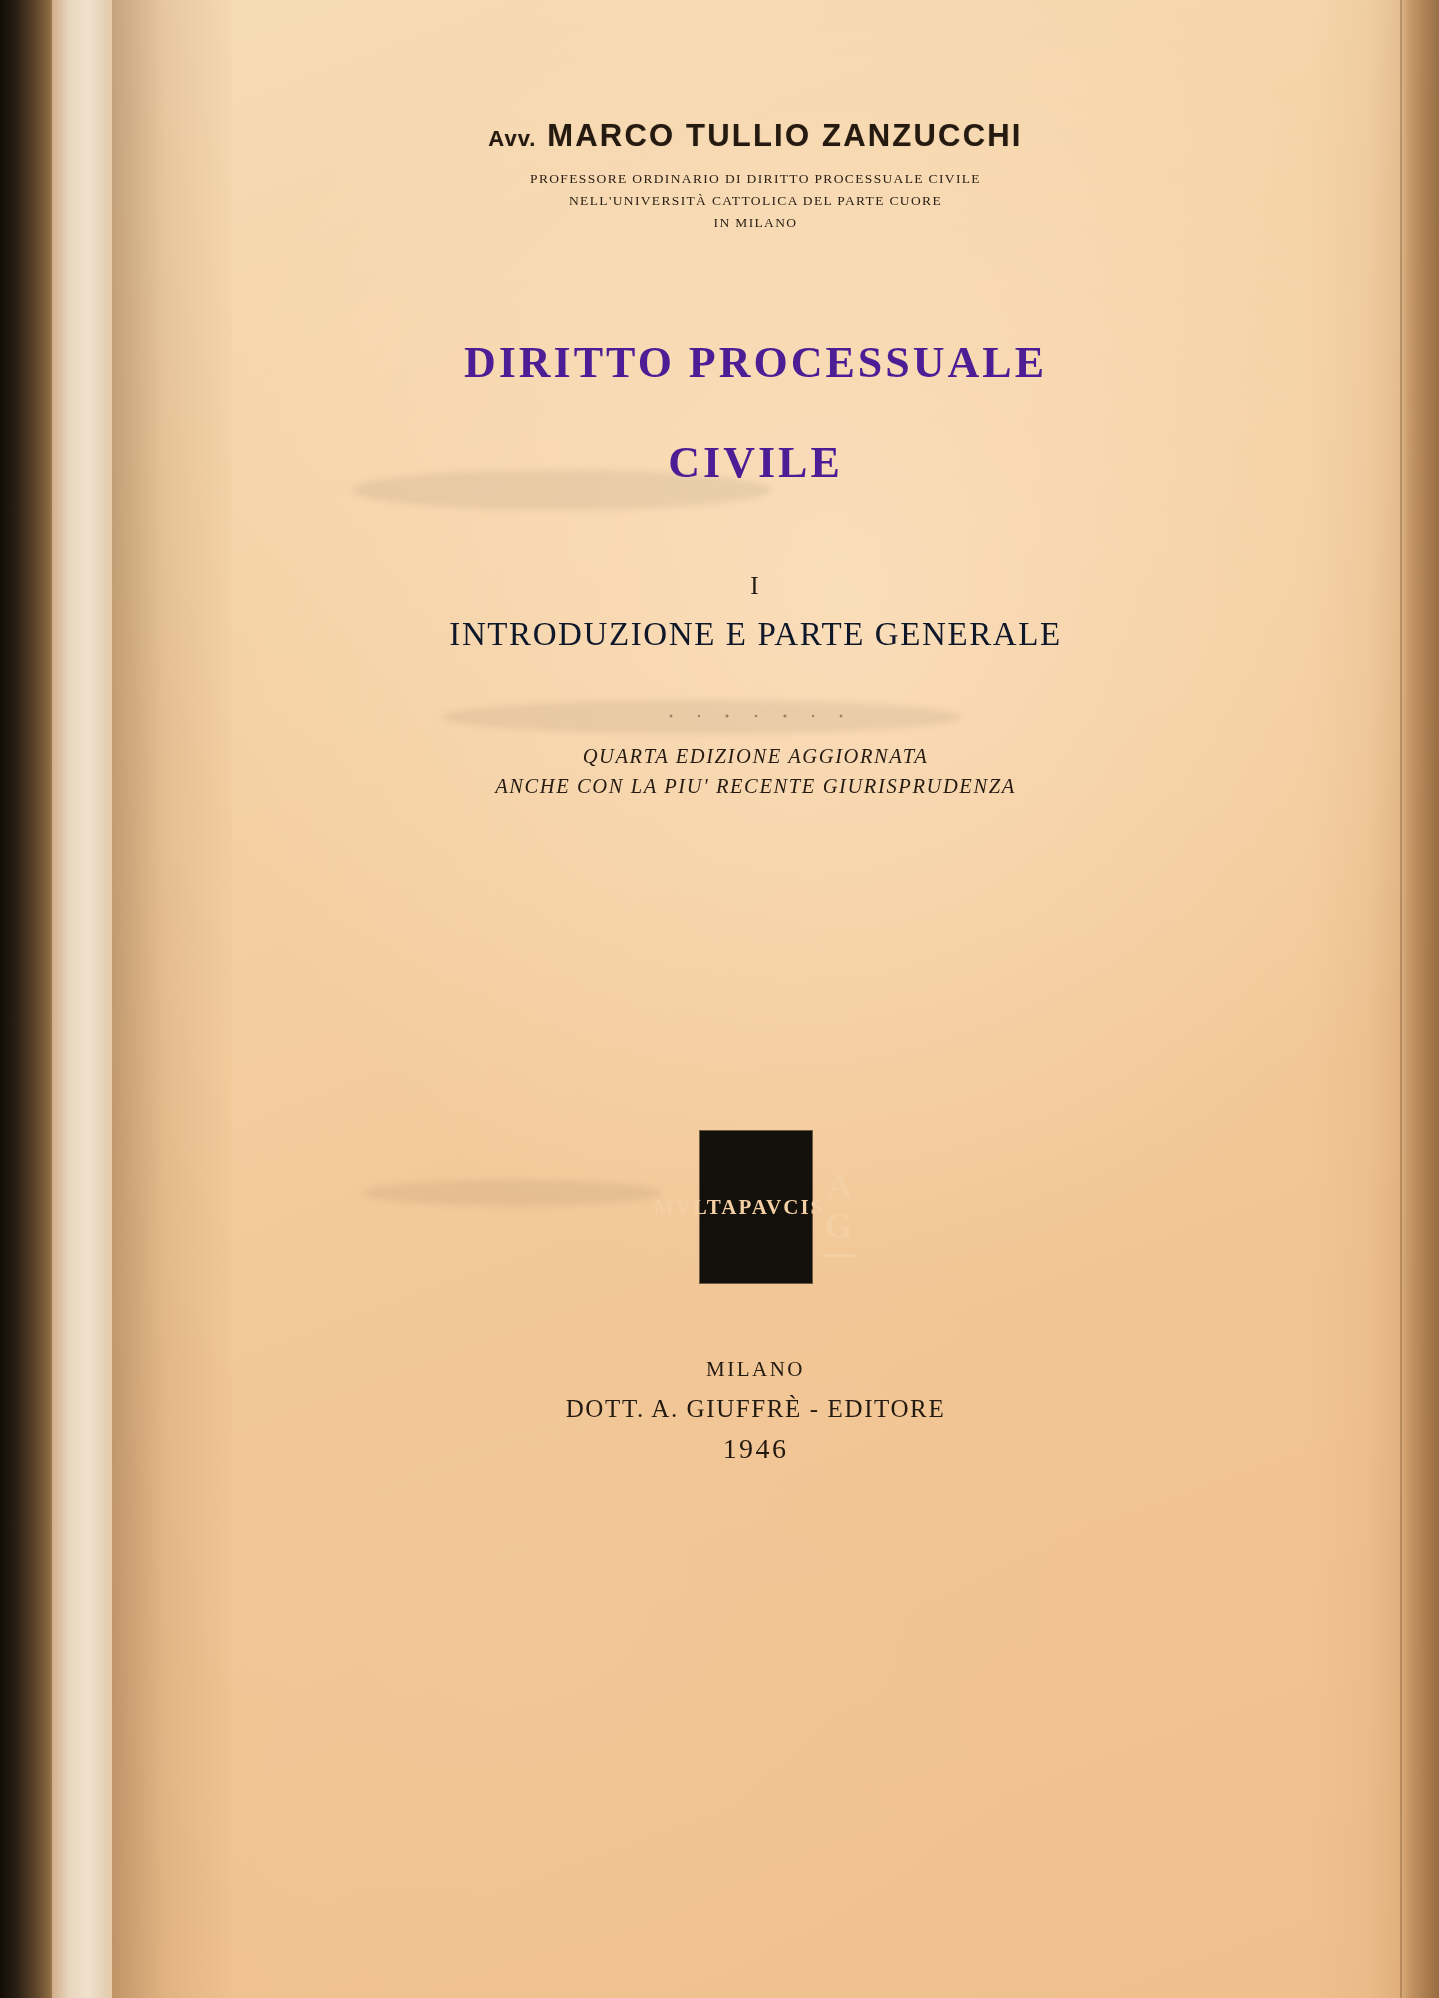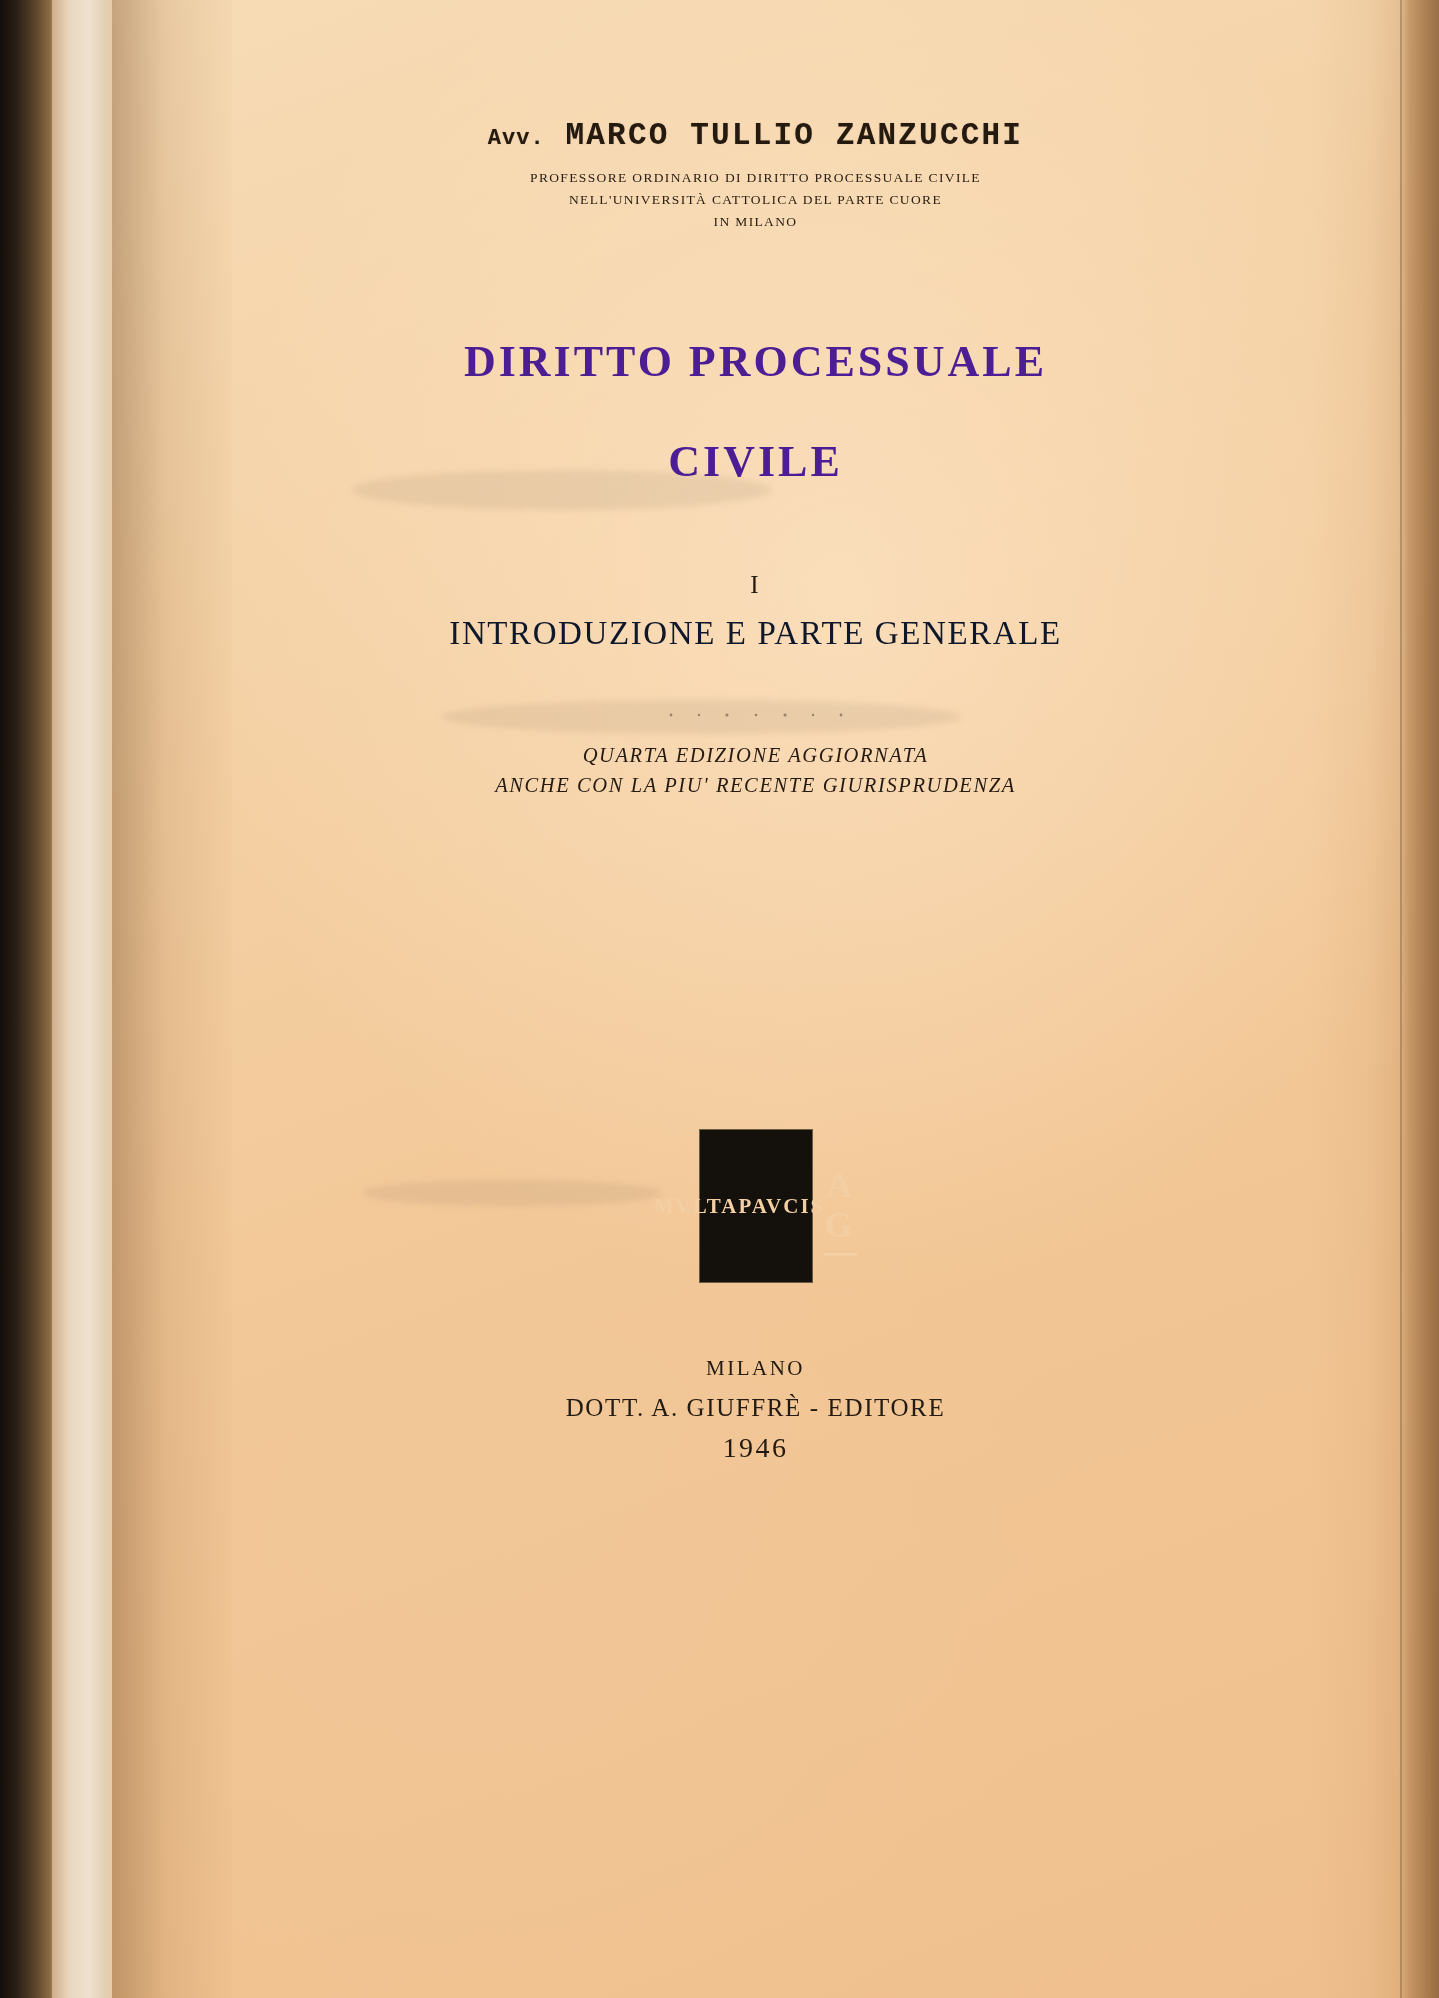--- a/index.html
+++ b/index.html
@@ -89,21 +89,21 @@
 
   .content {
     position: absolute;
     left: 112px; right: 40px; top: 0;
     text-align: center;
     color: #20170f;
   }
 
   .author {
     margin-top: 118px;
-    font-family: Liberation Mono, monospace;
+    font-family: Liberation Sans, sans-serif;
     font-size: 31px;
     letter-spacing: 2.2px;
     font-weight: 600;
     color: #241a10;
     text-shadow: 0 0 1px rgba(60,40,20,.35);
   }
   .author .avv {
     font-size: 22px;
     letter-spacing: 1px;
   }

